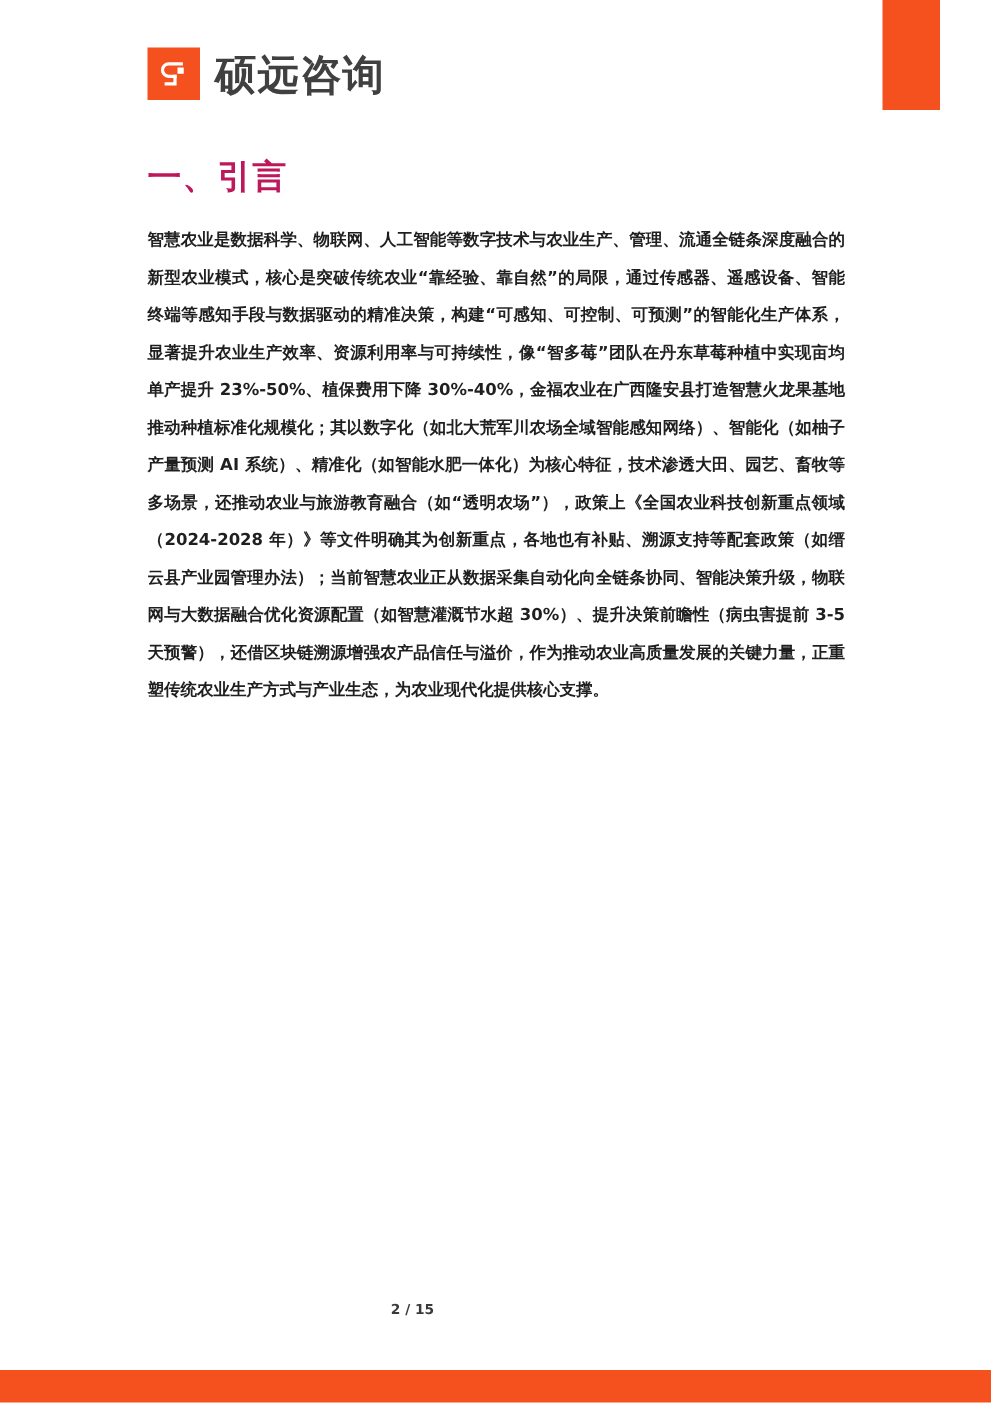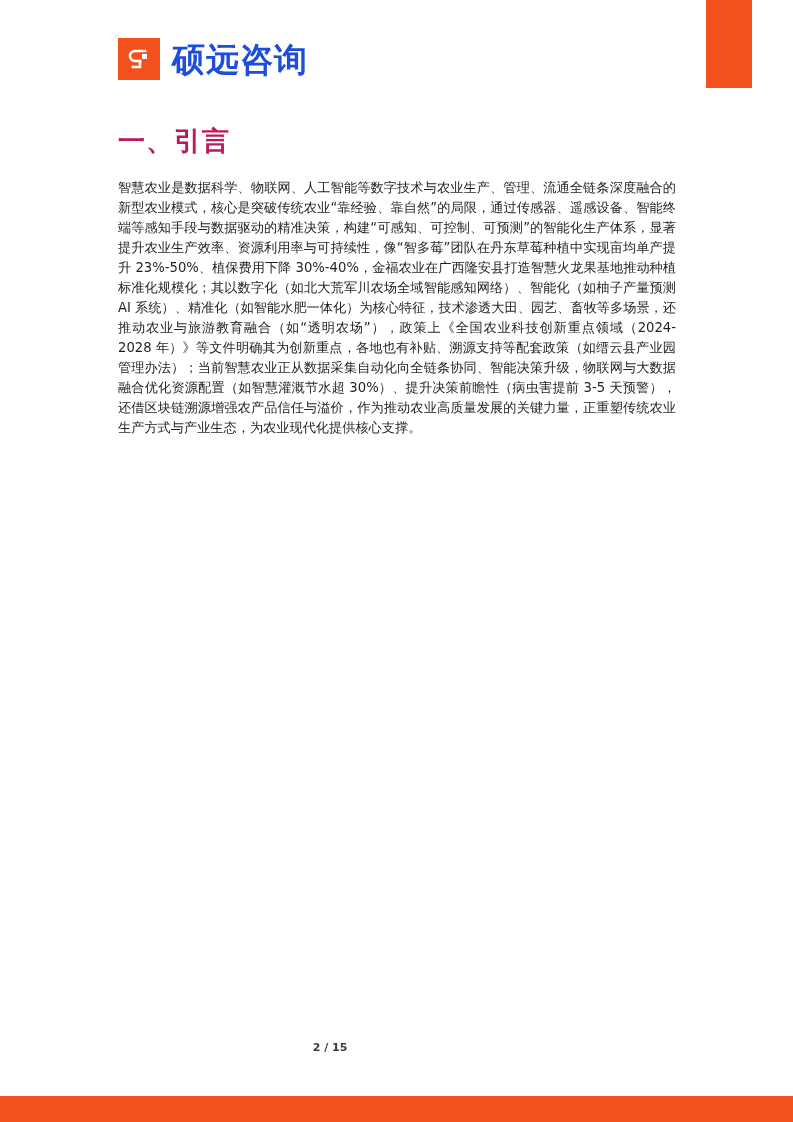--- a/index.html
+++ b/index.html
@@ -55,21 +55,21 @@
     height: 42px;
     background: #f4511e;
     display: flex;
     align-items: center;
     justify-content: center;
   }
   .logo-mark svg { display: block; }
   .logo-text {
     font-size: 33px;
     font-weight: bold;
-    color: #1d4ed8;
+    color: #404040;
     letter-spacing: 1px;
     line-height: 1;
     font-family: "DejaVu Sans", "Liberation Sans", sans-serif;
   }
 
   
   .section-heading {
     position: absolute;
     top: 105px;
     left: 118px;
@@ -82,26 +82,27 @@
 
   
   .body-block {
     position: absolute;
     top: 178px;
     left: 118px;
     width: 558px;
   }
   .body-par {
     font-size: 13.2px;
-    line-height: 20px;
+    line-height: 30px;
     color: #1f1f1f;
     text-align: justify;
     text-justify: inter-ideograph;
     font-family: "DejaVu Sans", "Liberation Sans", sans-serif;
     margin: 0;
+    font-weight: bold;
   }
 
   
   .page-footer {
     position: absolute;
     bottom: 68px;
     left: 0;
     width: 660px;
     text-align: center;
     font-size: 11px;

